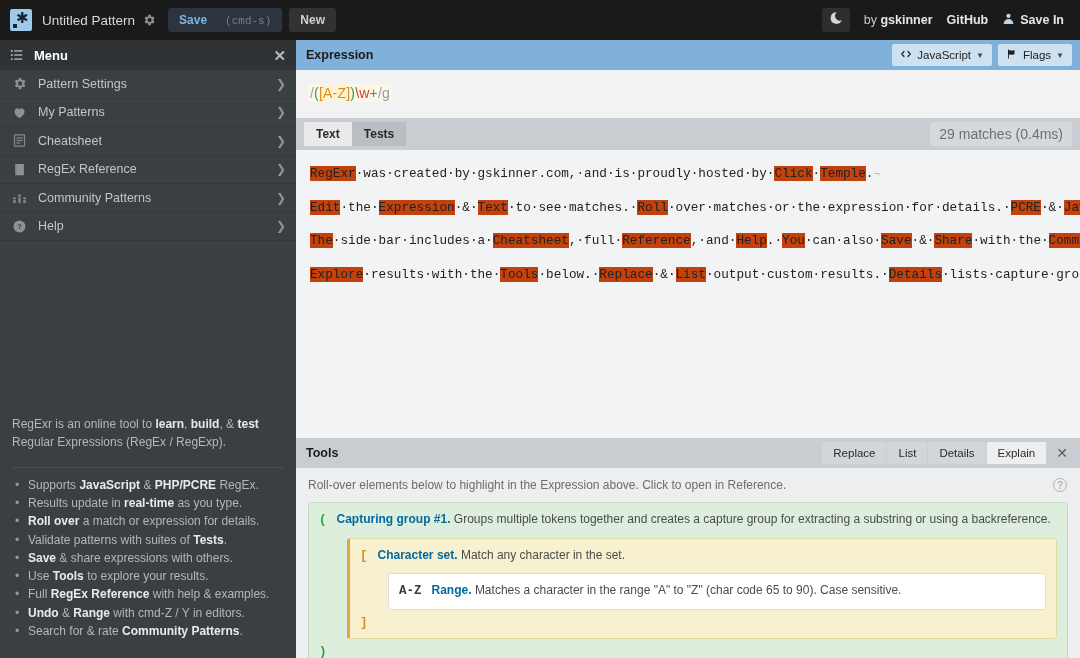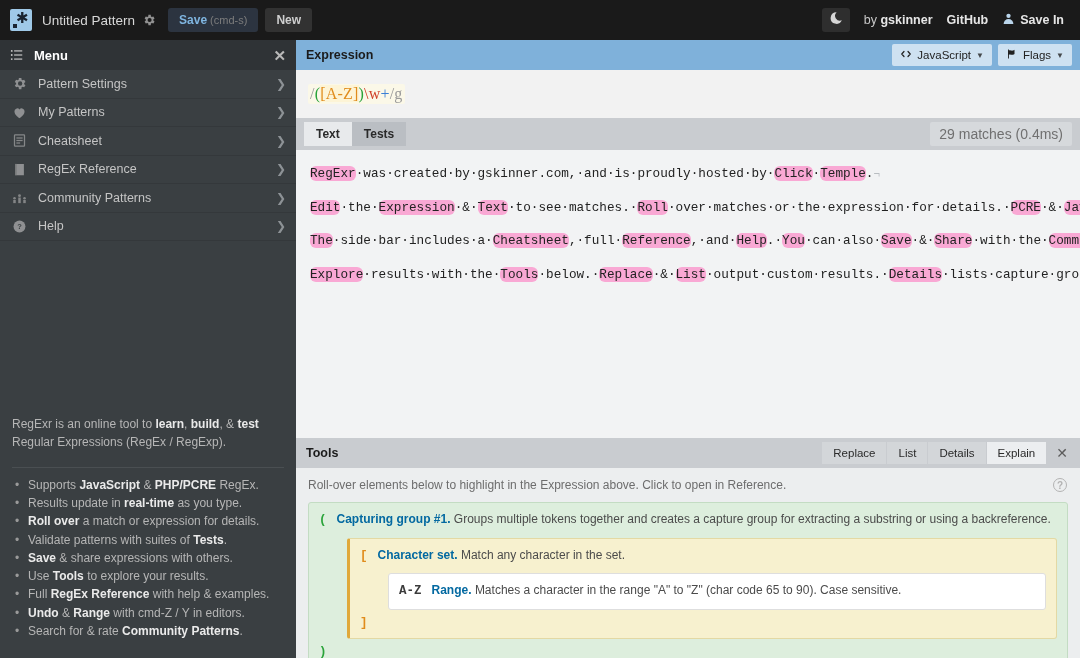--- a/index.html
+++ b/index.html
@@ -28,21 +28,21 @@
     position: absolute; width: 4px; height: 4px; background: #1a2430; left: 3px; bottom: 3px;
   }
   .ptitle { color: #d8d8d8; font-size: 13.5px; margin-right: 7px; text-align: center; }
   .gear-sm { width: 14px; height: 14px; margin-right: 12px; opacity: .75; }
   .btn-dark {
     background: #323232; border: none; border-radius: 3px; color: #cfcfcf;
     font-size: 12px; font-weight: bold; padding: 5px 11px; margin-right: 7px;
     font-family: "Liberation Sans", sans-serif; cursor: pointer; white-space: nowrap;
   }
   .btn-dark.save { background: #2c3440; color: #7fb5e0; }
-  .btn-dark .sub { color: #7c7c7c; font-weight: normal; font-size: 11px; margin-left: 3px; }
+  .btn-dark .sub { color: #7c7c7c; font-weight: normal; font-size: 11px; margin-left: 18px; font-family: Liberation Mono, monospace; }
   .topbar-right { margin-left: auto; display: flex; align-items: center; gap: 14px; padding-right: 6px; }
   .moonbtn {
     width: 28px; height: 24px; background: #2e2e2e; border-radius: 3px;
     display: flex; align-items: center; justify-content: center; cursor: pointer;
   }
   .tb-link { color: #c8c8c8; font-size: 12.5px; cursor: pointer; white-space: nowrap; }
   .tb-link b { color: #e6e6e6; }
   .signin { display: flex; align-items: center; gap: 5px; }
 
   
@@ -88,21 +88,21 @@
   .hbtn {
     background: rgba(255,255,255,.62); border: none; border-radius: 2px;
     font-size: 11.5px; color: #222; padding: 4px 8px; margin-left: 6px; cursor: pointer;
     display: flex; align-items: center; gap: 5px; font-family: "Liberation Sans", sans-serif;
   }
   .hbtn .caret { font-size: 8px; opacity: .8; }
 
   
   .expr-area { background: #f2f2f2; flex: none; height: 48px; padding: 14px 12px; }
   .expr {
-    font-family: Liberation Serif, serif; font-size: 16px; letter-spacing: .2px;
+    font-family: Liberation Sans, sans-serif; font-size: 14px; letter-spacing: .2px;
     background: #fbf8e8; display: inline-block; padding: 1px 2px; border-radius: 2px;
   }
   .e-delim { color: #9a9a9a; }
   .e-group { color: #2aa33a; }
   .e-set { color: #e08c1c; }
   .e-setbg { background: #fdf4d6; }
   .e-esc { color: #d0412a; }
   .e-quant { color: #3a7fd5; }
 
   
@@ -121,21 +121,21 @@
   }
   .matches span { color: #707070; font-weight: normal; }
 
   .text-body {
     background: #f2f3f4; flex: 1; min-height: 0; padding: 14px 14px 10px 14px;
     font-family: "Liberation Mono", monospace; font-size: 12.7px; line-height: 1.55;
     color: #222; overflow: hidden;
   }
   .text-body p { margin: 0 0 14px 0; white-space: pre-wrap; }
   .text-body p:last-child { margin-bottom: 0; }
-  .hl { background: #f9a8d4; border-radius: 6px; }
+  .hl { background: #c2410c; border-radius: 0; }
   .pilcrow { color: #b9bdc1; font-size: 11px; }
 
   
   .tools { flex: none; height: 220px; display: flex; flex-direction: column; background: #e9eaec; }
   .tools-head { height: 30px; background: #c9ccd0; display: flex; align-items: center; padding: 0 8px 0 10px; flex: none; }
   .tools-head .ttl { font-size: 12.5px; font-weight: bold; color: #1b1b1b; }
   .tools-head .spacer { flex: 1; }
   .ttab {
     background: #d3d6d9; border: none; font-size: 11.5px; color: #2a2a2a;
     padding: 5px 11px; cursor: pointer; margin-left: 1px; font-family: "Liberation Sans", sans-serif;

